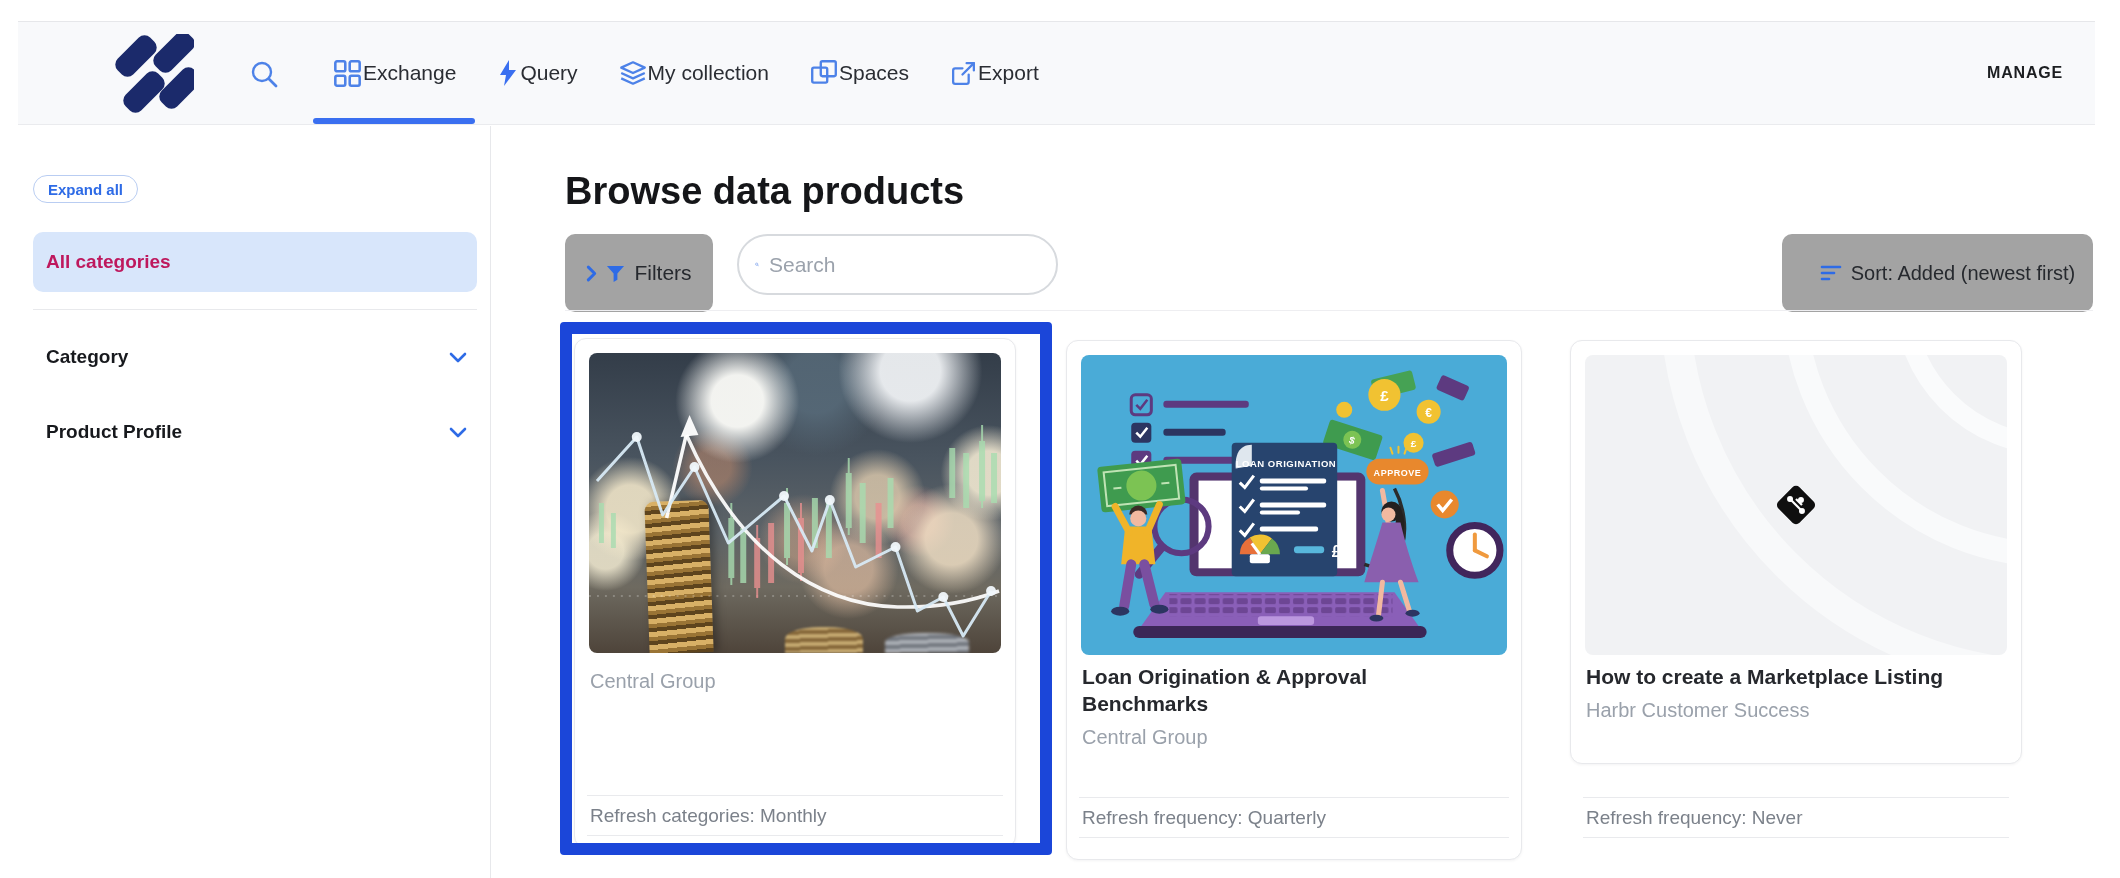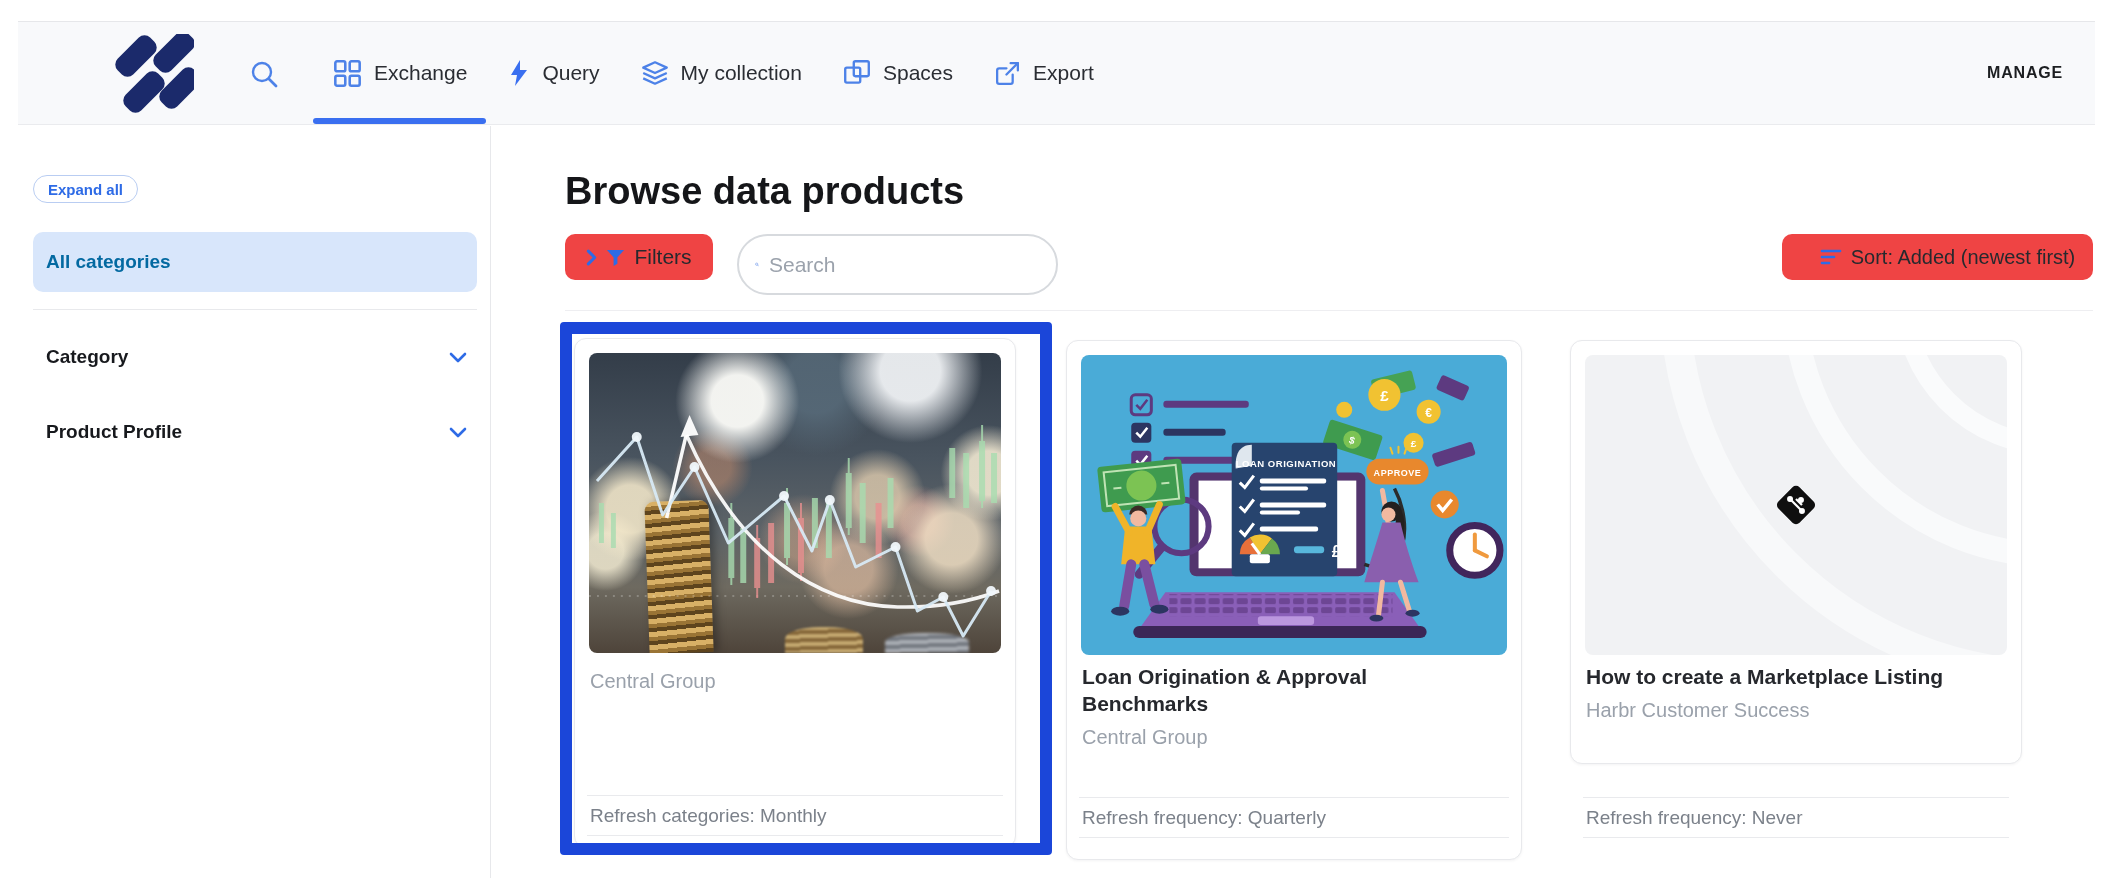--- a/index.html
+++ b/index.html
@@ -5,44 +5,44 @@
   * { margin:0; padding:0; box-sizing:border-box; }
   html,body { width:2120px; height:878px; background:#ffffff; overflow:hidden;
               font-family:"Liberation Sans", sans-serif; -webkit-font-smoothing:antialiased; }
 
   
   .nav { position:absolute; left:18px; top:21px; width:2077px; height:104px;
          background:#f8f9fb; border-top:1px solid #e6e7ea; border-bottom:1px solid #eaebee; }
   .logo { position:absolute; left:94px; top:12px; width:82px; height:80px; cursor:pointer; }
   .nav-search { position:absolute; left:230px; top:36px; width:32px; height:32px; cursor:pointer; }
   .nav-items { position:absolute; left:314px; top:0; height:100%; display:flex; gap:40px; align-items:stretch; }
-  .nav-item { position:relative; display:flex; align-items:center; gap:11px; cursor:pointer;
+  .nav-item { position:relative; display:flex; align-items:center; gap:0; cursor:pointer;
               font-size:21px; color:#2a2d33; font-weight:500; white-space:nowrap; }
   .nav-item .underline { position:absolute; left:-19px; right:-19px; bottom:0; height:6px;
               border-radius:3px; background:#3a6ff0; display:none; }
   .nav-item.active .underline { display:block; }
   .manage { position:absolute; right:32px; top:0; height:100%; display:flex; align-items:center;
             font-size:16px; font-weight:700; letter-spacing:.8px; color:#1c1e21; cursor:pointer; }
 
   
   .side-divider { position:absolute; left:490px; top:126px; bottom:0; width:1px; background:#e7e8eb; }
   .expand-all { position:absolute; left:33px; top:175px; height:16px; padding:13px 14px;
                 display:inline-flex; align-items:center; border:1.5px solid #b9cdf2; border-radius:14px;
                 color:#2e6be6; font-size:15px; font-weight:700; background:#fff; cursor:pointer; }
   .all-cats { position:absolute; left:33px; top:232px; width:444px; height:60px; background:#d8e6fb;
               border-radius:10px; display:flex; align-items:center; padding-left:13px;
-              font-size:19px; font-weight:600; color:#0369a1; cursor:pointer; }
+              font-size:19px; font-weight:600; color:#be185d; cursor:pointer; }
   .sb-div { position:absolute; left:33px; top:309px; width:444px; height:1px; background:#e8e9ec; }
   .sb-row { position:absolute; left:33px; width:444px; height:50px; display:flex; align-items:center;
             justify-content:space-between; padding:0 10px 0 13px; font-size:19px; font-weight:600;
             color:#17191d; cursor:pointer; }
 
   
   .page-title { position:absolute; left:565px; top:170px; font-size:38px; font-weight:700; color:#151619; }
-  .btn-light { position:absolute; top:234px; height:46px; background:#ef4444; border-radius:10px;
+  .btn-light { position:absolute; top:234px; height:78px; background:#a3a3a3; border-radius:10px;
                display:flex; align-items:center; justify-content:center; gap:9px; cursor:pointer;
                border:none; font-family:inherit; }
   .filters-btn { left:565px; width:148px; font-size:21px; color:#26292e; font-weight:500; }
   .sort-btn { left:1782px; width:311px; font-size:20px; color:#26292e; font-weight:500;padding-left:20px; }
   .search-box { position:absolute; left:737px; top:234px; width:321px; height:61px; background:#fff;
                 border:2px solid #d7dade; border-radius:31px; display:flex; align-items:center;
                 padding:2px 16px; gap:10px; }
   .search-box input { border:none; outline:none; flex:1; font-size:21px; color:#40444a;
                 font-family:inherit; background:transparent; }
   .search-box input::placeholder { color:#9ba2ac; }

